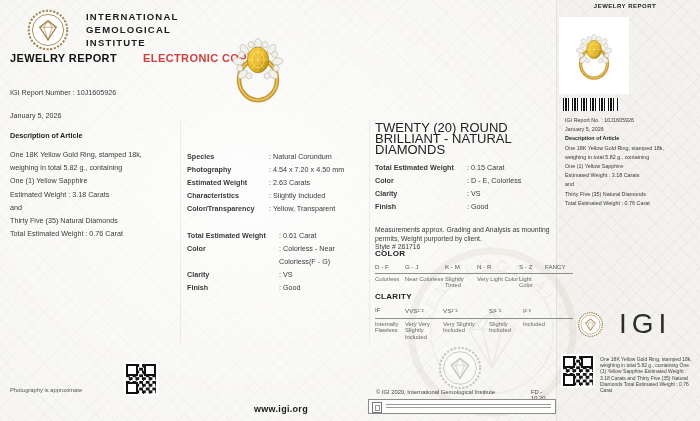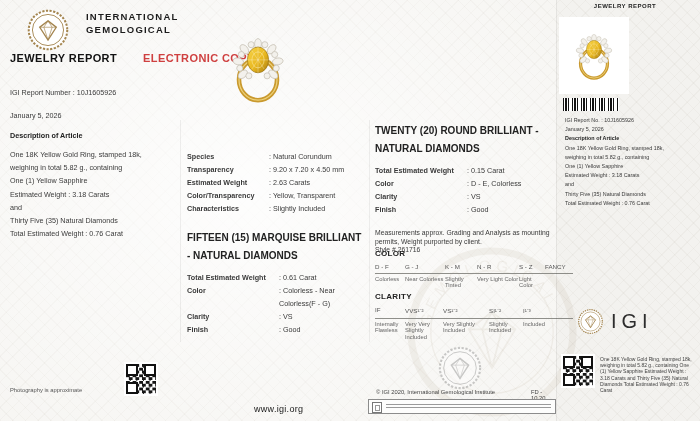--- a/index.html
+++ b/index.html
@@ -31,21 +31,21 @@
   .desc{position:absolute;left:10px;top:131px;width:170px;font-size:7.2px;color:#3a3a3a;}
   .desc .title{font-weight:bold;color:#222;margin-bottom:8px;}
   .desc .line{line-height:13.2px;}
 
   .vdiv{position:absolute;top:120px;width:1px;height:222px;background:rgba(0,0,0,0.06);}
   .vdiv.d1{left:180px;} .vdiv.d2{left:369px;}
   .panel-div{position:absolute;left:556px;top:0;width:1px;height:421px;background:rgba(0,0,0,0.07);}
 
   
   .sec{position:absolute;color:#3a3a3a;}
-  .sec .sec-title{font-size:10px;font-weight:bold;color:#222;line-height:18px;margin-bottom:6px;}
+  .sec .sec-title{font-size:13px;font-weight:normal;color:#222;line-height:11px;margin-bottom:6px;}
   .sec .row{display:flex;font-size:7.2px;line-height:13px;}
   .sec .lbl{flex:none;font-weight:bold;}
   .sec .val::before{content:": ";}
   .sapphire{left:187px;top:150px;width:180px;} .sapphire .lbl{width:82px;}
   .marquise{left:187px;top:229px;width:180px;} .marquise .lbl{width:92px;}
   .round{left:375px;top:122px;width:194px;} .round .lbl{width:92px;}
   .round .note{font-size:6.8px;line-height:8.6px;margin-top:13px;color:#3a3a3a;}
   .round .style-no{font-size:6.8px;line-height:8.6px;color:#3a3a3a;}
 
   
@@ -75,33 +75,33 @@
 
   
   .photo-note{position:absolute;left:10px;top:387px;font-size:5.8px;color:#555;}
   .copyright{position:absolute;left:376px;top:389px;font-size:5.8px;color:#444;}
   .form-code{position:absolute;left:531px;top:389px;font-size:5.8px;color:#444;}
   .disclaimer{position:absolute;left:368px;top:399px;width:188px;height:15px;border:1px solid #8c8c8c;background:#fdfdfc;box-sizing:border-box;}
   .doc-icon{position:absolute;left:3px;top:2px;width:8px;height:9px;border:1px solid #777;background:#fff;}
   .doc-icon::before{content:"";position:absolute;left:1.5px;top:1.5px;width:3px;height:4px;border:1px solid #999;}
   .fine-lines{position:absolute;left:17px;right:4px;top:3.5px;height:7px;
     background:repeating-linear-gradient(180deg,#9a9a9a 0 1px, transparent 1px 3.4px);}
-  .website{position:absolute;left:254px;top:404px;font-size:9px;font-weight:normal;color:#1a1a1a;letter-spacing:0.3px;}
+  .website{position:absolute;left:254px;top:404px;font-size:9px;font-weight:bold;color:#1a1a1a;letter-spacing:0.3px;}
 
   
   .panel{position:absolute;left:557px;top:0;width:143px;height:421px;background:rgba(0,0,0,0.012);}
   .panel-title{position:absolute;left:0;top:3px;width:136px;text-align:center;font-size:6px;font-weight:bold;color:#222;letter-spacing:0.5px;}
   .panel-photo{position:absolute;left:2px;top:17px;width:70px;height:77px;background:#fff;display:flex;align-items:center;justify-content:center;}
   .panel-photo svg{width:54px;height:58px;}
   .panel-barcode{position:absolute;left:6px;top:98px;width:56px;height:13px;}
   .panel-text{position:absolute;left:8px;top:116px;width:128px;font-size:5.4px;line-height:9.2px;color:#3a3a3a;}
   .panel-text .b{font-weight:bold;color:#222;}
   .panel-logo{position:absolute;left:20px;top:308px;display:flex;align-items:center;gap:7px;}
   .panel-logo svg{width:27px;height:27px;color:var(--seal_gold,#a4854f);}
-  .panel-logo .igi-text{font-size:20px;letter-spacing:5px;color:#2d2d2d;font-weight:400;}
+  .panel-logo .igi-text{font-size:28px;letter-spacing:5px;color:#2d2d2d;font-weight:400;margin-left:8px;}
   .panel-qr{position:absolute;left:4px;top:354px;width:34px;height:34px;}
   .panel-caption{position:absolute;left:43px;top:356px;width:96px;font-size:5px;line-height:6.2px;color:#3f3f3f;}
 </style>
 </head>
 <body>
 
 <svg class="defs-svg" aria-hidden="true">
   <defs>
     <linearGradient id="gemGrad" x1="0" y1="0" x2="1" y2="1">
       <stop offset="0" stop-color="#f6d44a"></stop>
@@ -158,20 +158,21 @@
     <svg class="stamp-seal" viewBox="0 0 48 48">
       <use href="#seal-g"></use>
     </svg>
 
     <svg class="seal-logo" viewBox="0 0 48 48">
       <use href="#seal-g"></use>
     </svg>
     <div class="org-name">
       <div>INTERNATIONAL</div>
       <div>GEMOLOGICAL</div>
+      <div>INSTITUTE</div>
     </div>
     <div class="report-line">
       <span class="report-type">JEWELRY REPORT</span>
       <span class="copy-label">ELECTRONIC COPY</span>
     </div>
 
     <svg class="ring-photo-main" viewBox="0 0 100 100">
       <use href="#ring-g"></use>
     </svg>
 
@@ -191,39 +192,38 @@
 
     <div class="vdiv d1"></div>
     <div class="vdiv d2"></div>
 
     <div class="sec sapphire">
       <div class="row">
           <span class="lbl">Species</span>
           <span class="val">Natural Corundum</span>
         </div>
       <div class="row">
-          <span class="lbl">Transparency</span>
-          <span class="val">9.20 x 7.20 x 4.50 mm</span>
+          <span class="lbl">Photography</span>
+          <span class="val">4.54 x 7.20 x 4.50 mm</span>
         </div>
       <div class="row">
           <span class="lbl">Estimated Weight</span>
           <span class="val">2.63 Carats</span>
         </div>
       <div class="row">
+          <span class="lbl">Characteristics</span>
+          <span class="val">Slightly Included</span>
+        </div>
+      <div class="row">
           <span class="lbl">Color/Transparency</span>
           <span class="val">Yellow, Transparent</span>
         </div>
-      <div class="row">
-          <span class="lbl">Characteristics</span>
-          <span class="val">Slightly Included</span>
-        </div>
     </div>
 
     <div class="sec marquise">
-      <div class="sec-title">FIFTEEN (15) MARQUISE BRILLIANT - NATURAL DIAMONDS</div>
       <div class="row">
           <span class="lbl">Total Estimated Weight</span>
           <span class="val">0.61 Carat</span>
         </div>
       <div class="row">
           <span class="lbl">Color</span>
           <span class="val">Colorless - Near Colorless(F - G)</span>
         </div>
       <div class="row">
           <span class="lbl">Clarity</span>

